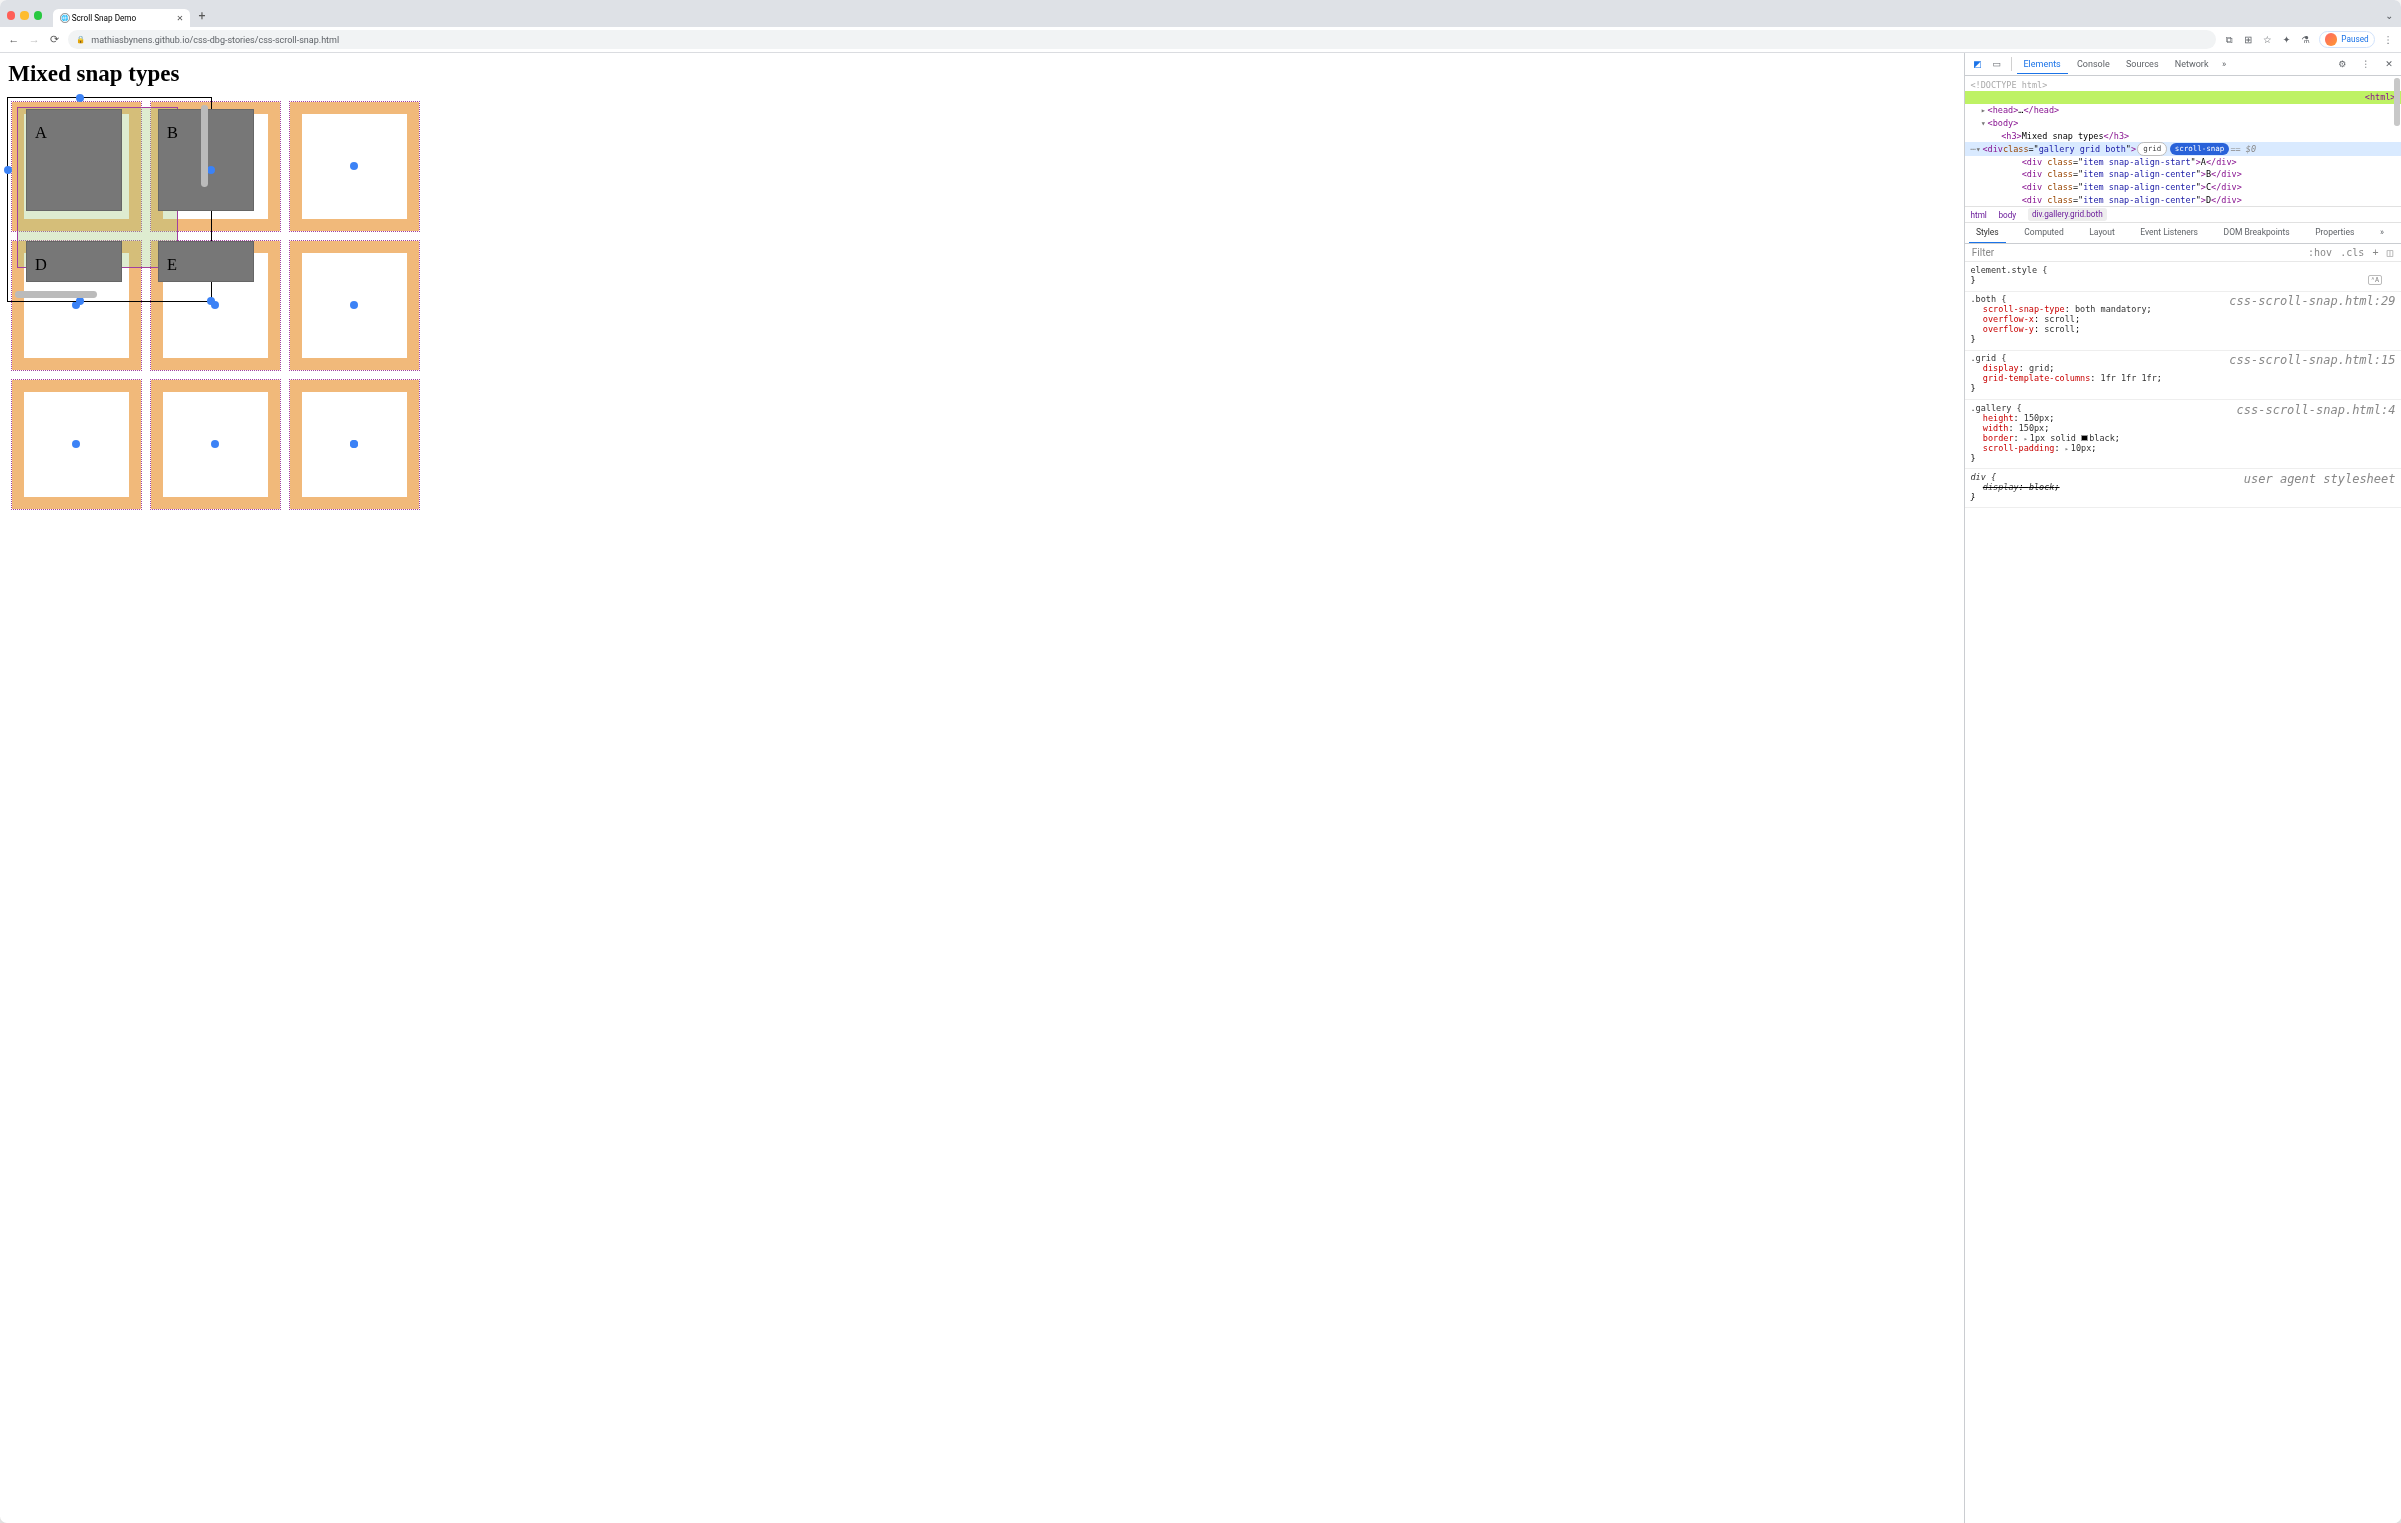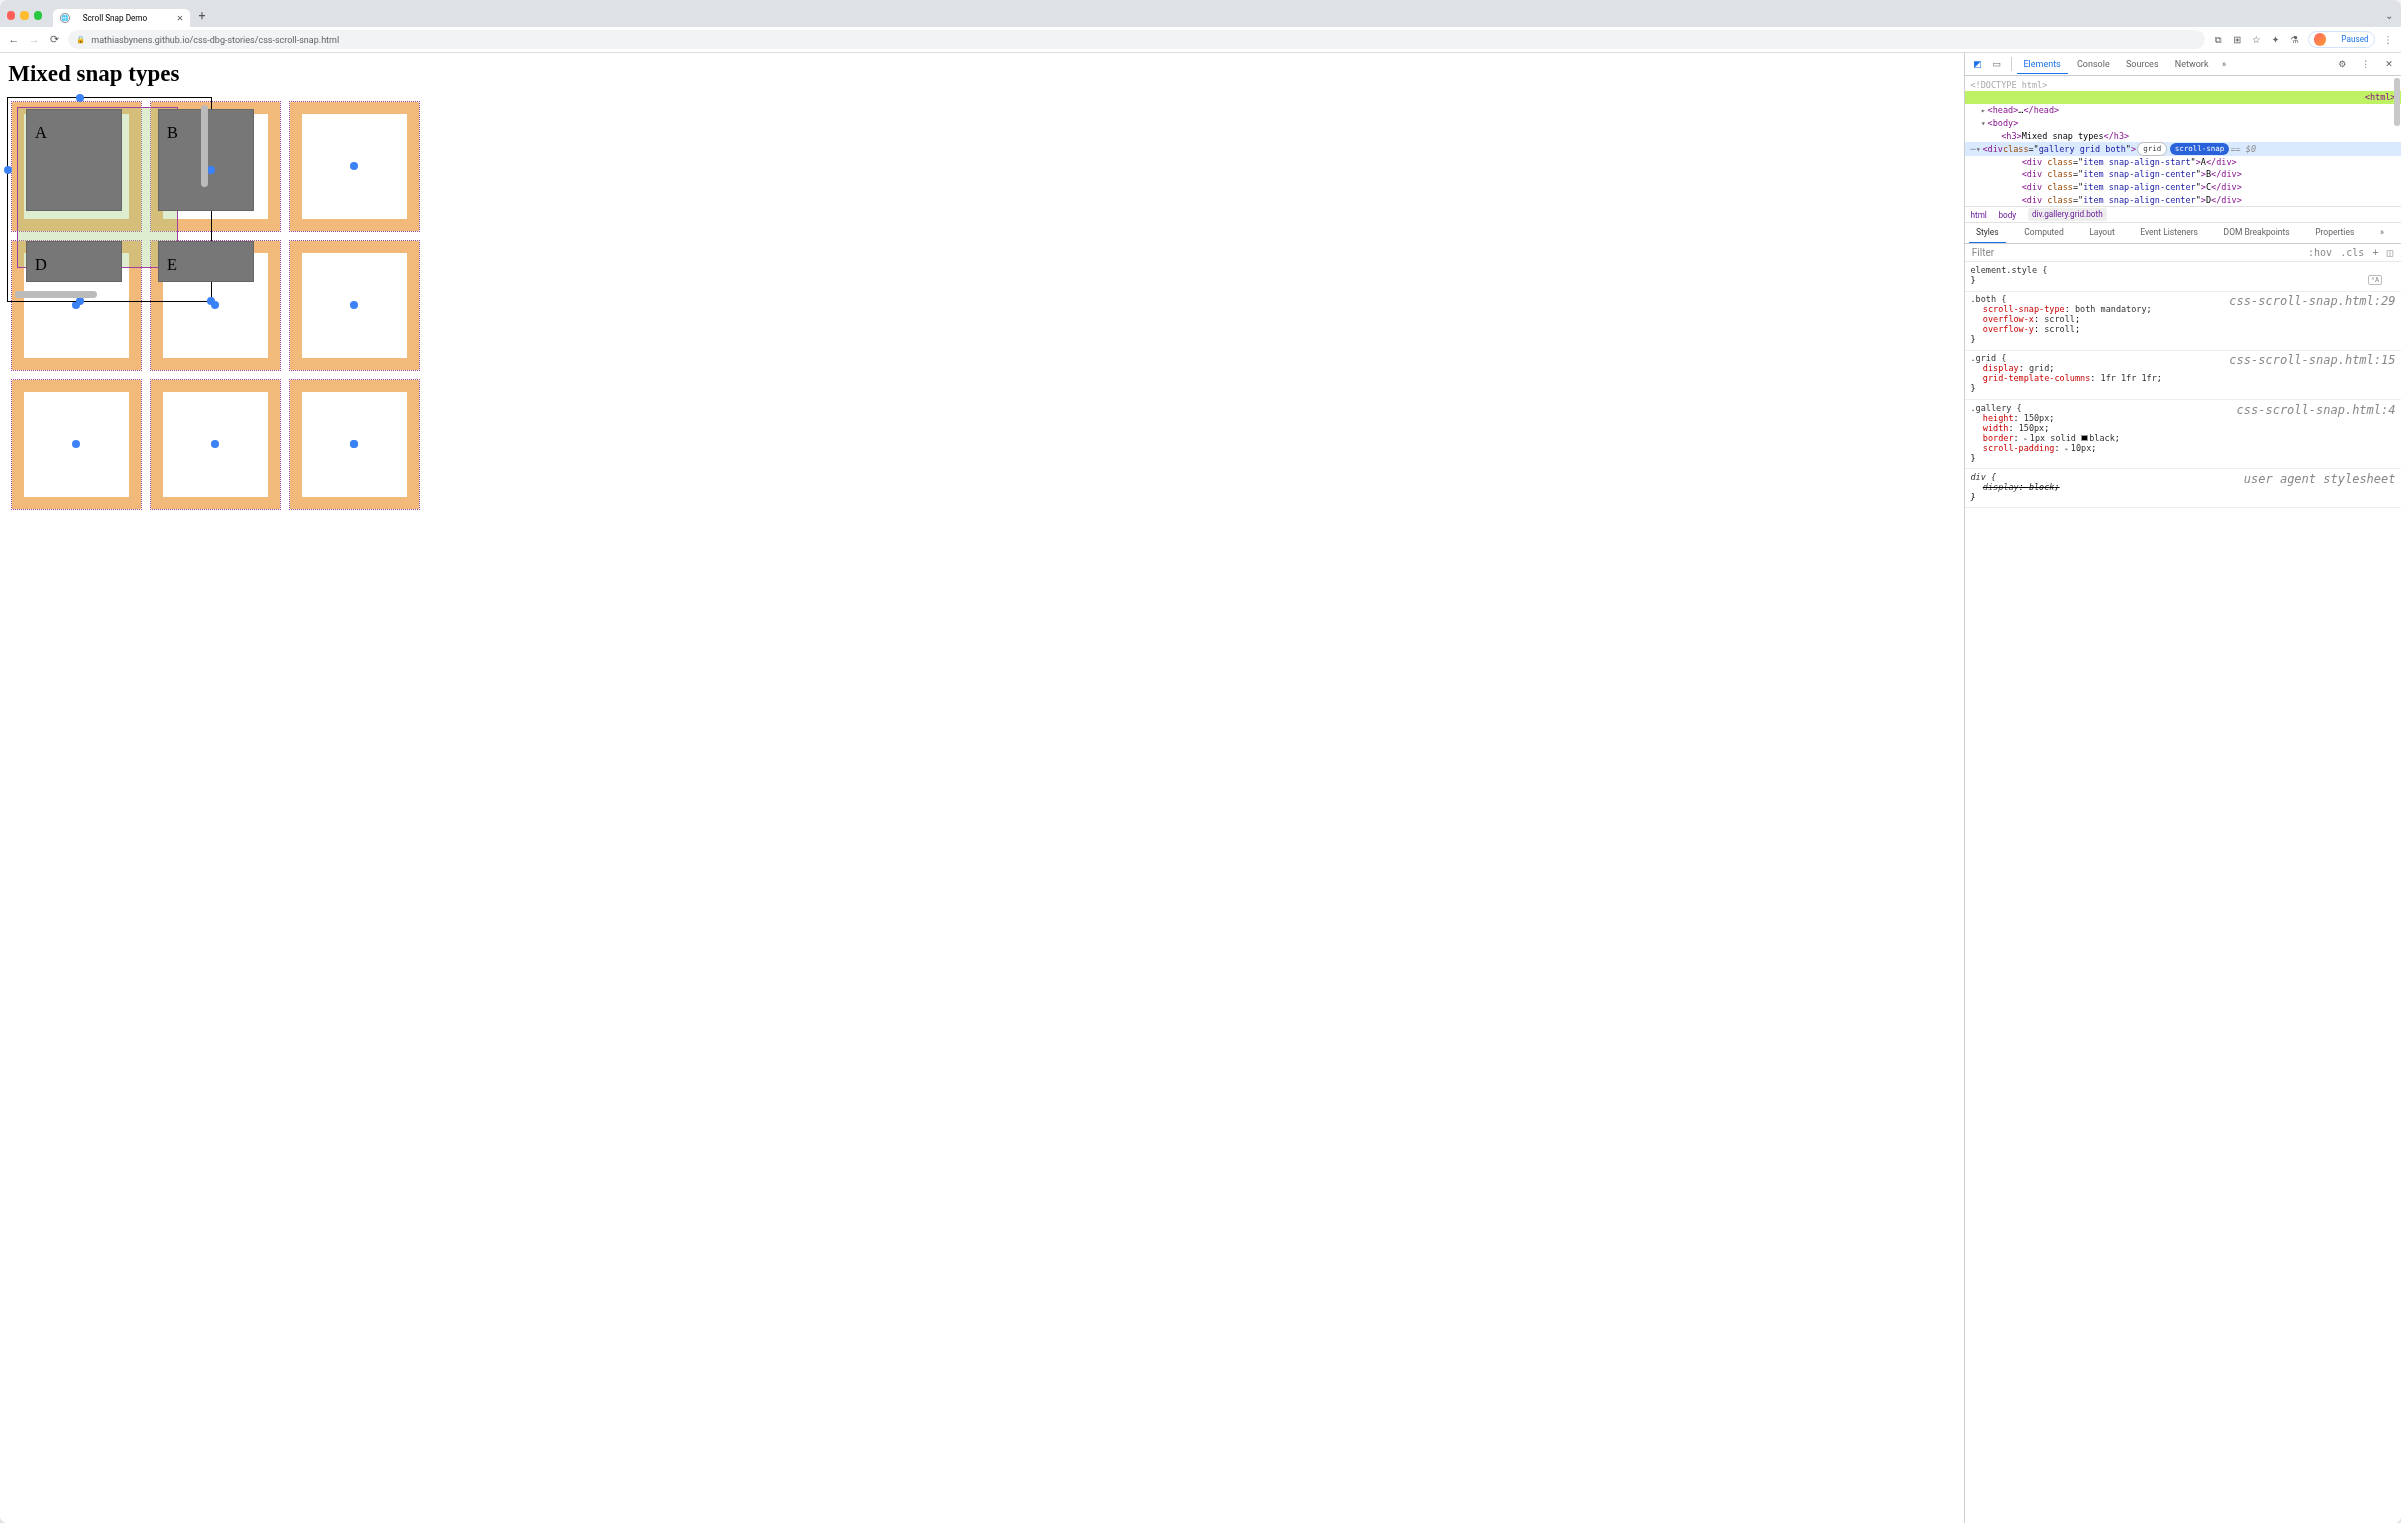--- a/index.html
+++ b/index.html
@@ -18,42 +18,42 @@
 .tab-strip {
   height: 27px; background: #dee1e6;
   display: flex; align-items: flex-end; padding: 4.1px 5.5px 0 6.8px; gap: 4.1px;
 }
 .traffic { display: flex; gap: 5.5px; align-self: center; margin-right: 6.8px; }
 .traffic span { width: 8.2px; height: 8.2px; border-radius: 50%; }
 .traffic .r { background: #ff5f57; }
 .traffic .y { background: #febc2e; }
 .traffic .g { background: #28c840; }
 .tab {
-  display: flex; align-items: center; gap: 13px;
+  display: flex; align-items: center; gap: 2px;
   background: #fff; border-radius: 5.5px 5.5px 0 0;
   padding: 4.1px 6.8px; font-size: 8.2px; min-width: 137px;
 }
 .favicon { width: 9.6px; height: 9.6px; border: 0.7px solid #888; border-radius: 50%; display: inline-flex; align-items: center; justify-content: center; font-size: 6.1px; color: #666; }
 .tab .x { margin-left: auto; font-size: 8.2px; color: #555; }
 .new-tab { align-self: center; font-size: 12.3px; color: #555; padding: 0 4.1px; }
 
 
 .toolbar {
   height: 26px; background: #fff; border-bottom: 0.7px solid #dadce0;
   display: flex; align-items: center; gap: 6.8px; padding: 0 6.8px;
 }
 .nav-btn { width: 13.7px; height: 13.7px; display: flex; align-items: center; justify-content: center; color: #555; }
 .omnibox {
   flex: 1; height: 19px; background: #f1f3f4; border-radius: 9.6px;
   display: flex; align-items: center; gap: 5.5px; padding: 0 8.2px; font-size: 9px; color: #5f6368;
 }
 .lock { font-size: 7.5px; }
 .tb-icon { width: 12.3px; text-align: center; color: #5f6368; font-size: 9.6px; }
 .chip {
-  display: flex; align-items: center; gap: 15px; font-size: 8.2px;
+  display: flex; align-items: center; gap: 4px; font-size: 8.2px;
   border: 0.7px solid #d2e3fc; border-radius: 9.6px; padding: 1.4px 5.5px; color: #1a73e8;
 }
 .avatar { width: 12.3px; height: 12.3px; border-radius: 50%; background: linear-gradient(135deg,#f66,#f93); }
 
 
 .content { flex: 1; display: flex; min-height: 0; }
 
 
 .page { flex: 1; padding: 5.5px 6.8px; overflow: hidden; position: relative; }
 .h3 { font-family: "Times New Roman", serif; font-weight: 700; font-size: 23px; margin: 2.7px 1.4px 9.6px; }

